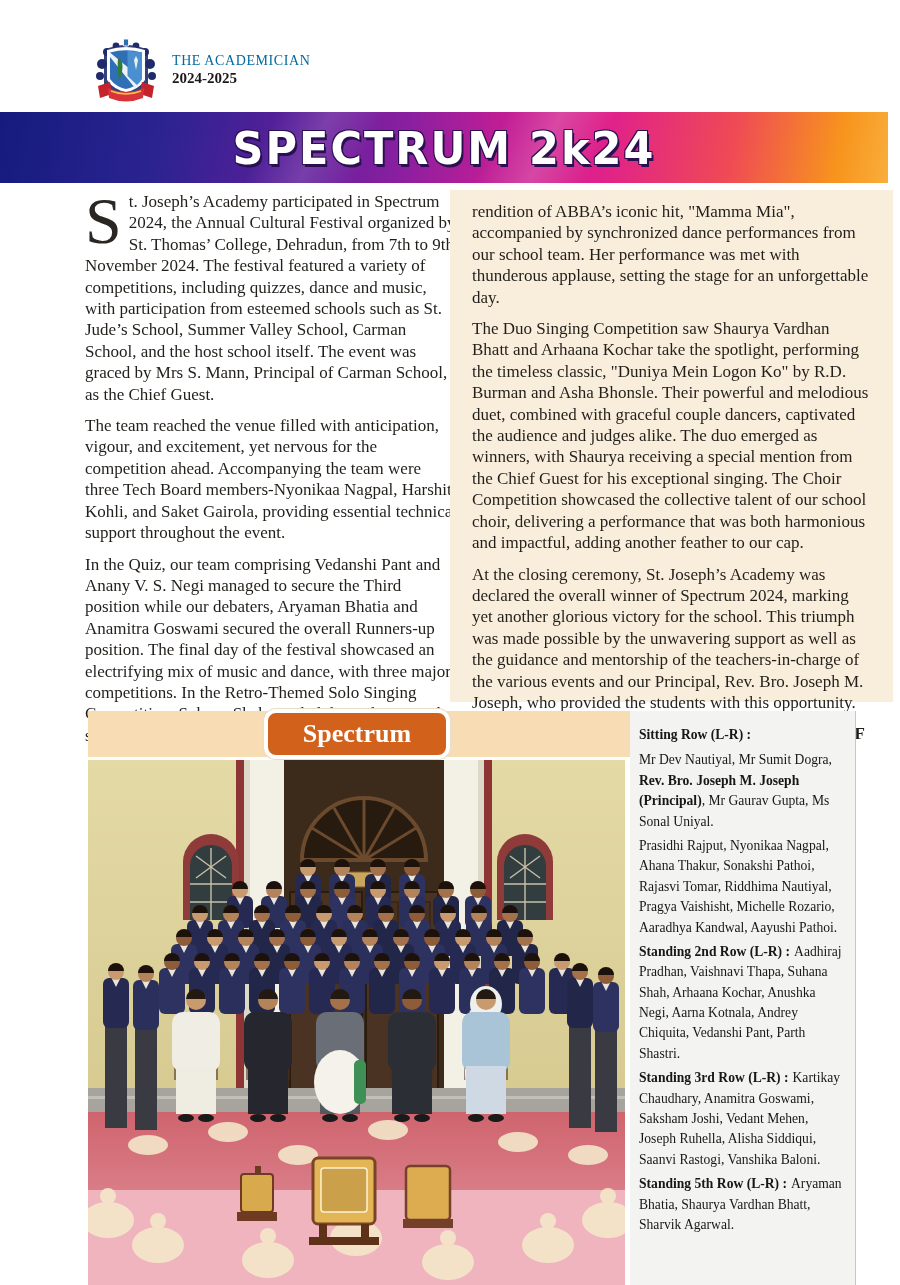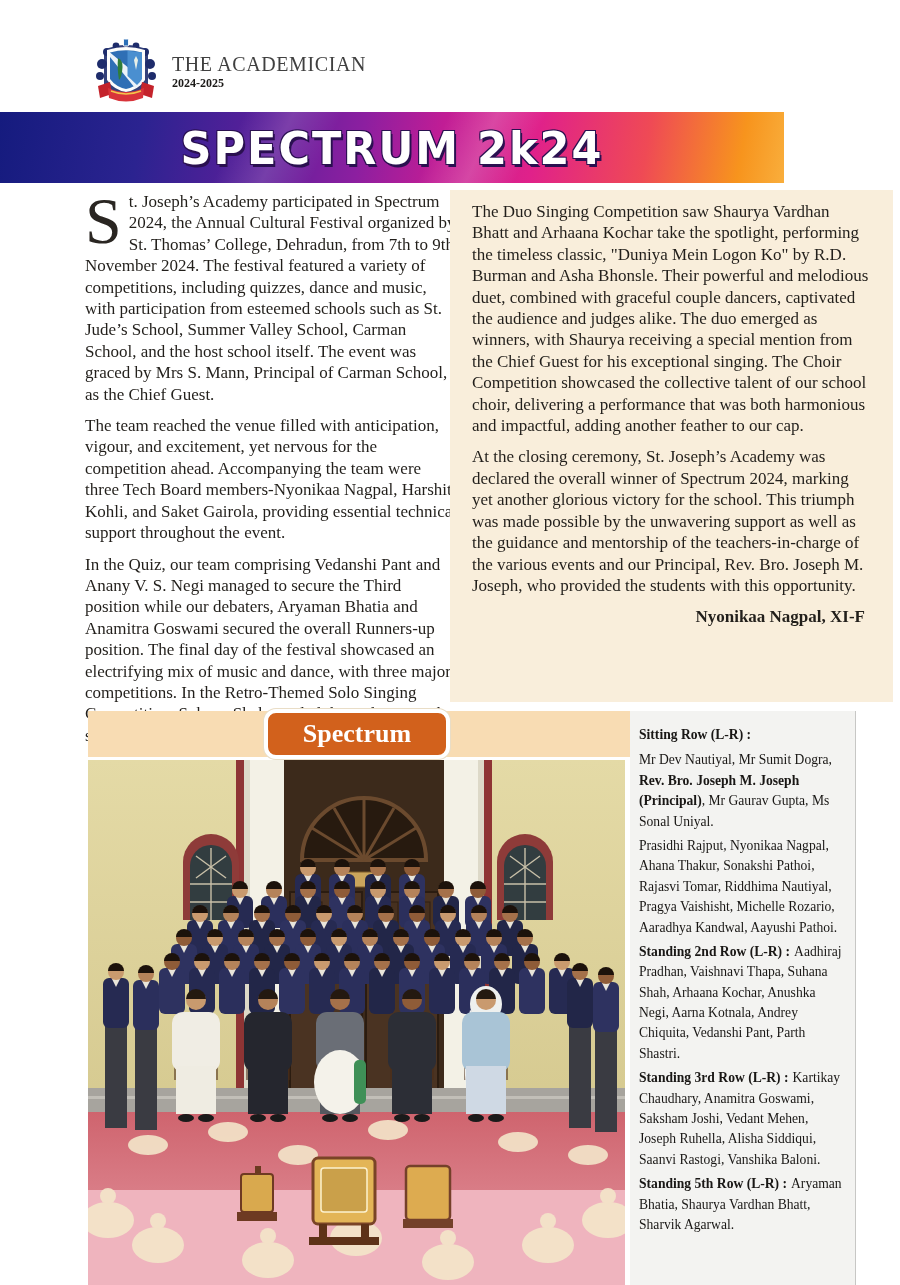--- a/index.html
+++ b/index.html
@@ -4,25 +4,25 @@
 <style>
   html,body{margin:0;padding:0;}
   body{
     width:900px;height:1285px;position:relative;background:#ffffff;
     font-family:"Liberation Serif", serif;color:#221f1b;overflow:hidden;
   }
   
   .masthead{position:absolute;left:0;top:0;width:900px;height:112px;background:#fff;}
   .crest{position:absolute;left:94px;top:38px;width:64px;height:70px;}
   .mast-text{position:absolute;left:172px;top:52px;line-height:1.22;}
-  .mast-title{font-size:20px;letter-spacing:.6px;color:#404040;}
-  .mast-year{font-size:12px;font-weight:bold;color:#1c1a18;}
+  .mast-title{font-size:14px;letter-spacing:.6px;color:#0369a1;}
+  .mast-year{font-size:15px;font-weight:bold;color:#1c1a18;}
   
   .banner{
-    position:absolute;left:0;top:112px;width:784px;height:71px;
+    position:absolute;left:0;top:112px;width:888px;height:71px;
     background:linear-gradient(100deg,var(--banner-blue) 0%,#2b2390 18%,#5d1f9b 34%,
       var(--banner-purple) 46%,#c11d95 56%,var(--banner-magenta) 68%,#ef4a55 82%,
       var(--banner-orange) 94%,#f9ae3c 100%);
     overflow:hidden;
   }
   .banner:before{content:"";position:absolute;inset:0;
     background:linear-gradient(115deg,transparent 30%,rgba(255,255,255,.14) 36%,transparent 42%,
       transparent 55%,rgba(255,255,255,.18) 61%,transparent 67%);
   }
   .banner-title{
@@ -104,20 +104,21 @@
 </div>
 
 <div class="article-left">
   <p><span class="dropcap">S</span><span>t. Joseph’s Academy participated in Spectrum 2024, the Annual Cultural Festival organized by St. Thomas’ College, Dehradun, from 7th to 9th November 2024. The festival featured a variety of competitions, including quizzes, dance and music, with participation from esteemed schools such as St. Jude’s School, Summer Valley School, Carman School, and the host school itself. The event was graced by Mrs S. Mann, Principal of Carman School, as the Chief Guest.</span></p>
   <p>The team reached the venue filled with anticipation, vigour, and excitement, yet nervous for the competition ahead. Accompanying the team were three Tech Board members-Nyonikaa Nagpal, Harshit Kohli, and Saket Gairola, providing essential technical support throughout the event.</p>
   <p>In the Quiz, our team comprising Vedanshi Pant and Anany V. S. Negi managed to secure the Third position while our debaters, Aryaman Bhatia and Anamitra Goswami secured the overall Runners-up position. The final day of the festival showcased an electrifying mix of music and dance, with three major competitions. In the Retro-Themed Solo Singing Competition, Suhana Shah regaled the audience with a stunning</p>
 </div>
 
 <div class="right-panel">
   <div class="right-inner">
+    <p>rendition of ABBA’s iconic hit, "Mamma Mia", accompanied by synchronized dance performances from our school team. Her performance was met with thunderous applause, setting the stage for an unforgettable day.</p>
     <p>The Duo Singing Competition saw Shaurya Vardhan Bhatt and Arhaana Kochar take the spotlight, performing the timeless classic, "Duniya Mein Logon Ko" by R.D. Burman and Asha Bhonsle. Their powerful and melodious duet, combined with graceful couple dancers, captivated the audience and judges alike. The duo emerged as winners, with Shaurya receiving a special mention from the Chief Guest for his exceptional singing. The Choir Competition showcased the collective talent of our school choir, delivering a performance that was both harmonious and impactful, adding another feather to our cap.</p>
     <p>At the closing ceremony, St. Joseph’s Academy was declared the overall winner of Spectrum 2024, marking yet another glorious victory for the school. This triumph was made possible by the unwavering support as well as the guidance and mentorship of the teachers-in-charge of the various events and our Principal, Rev. Bro. Joseph M. Joseph, who provided the students with this opportunity.</p>
     <p class="byline">Nyonikaa Nagpal, XI-F</p>
   </div>
 </div>
 
 <div class="caption-band">
   <div class="spectrum-pill">Spectrum</div>
 </div>
 

